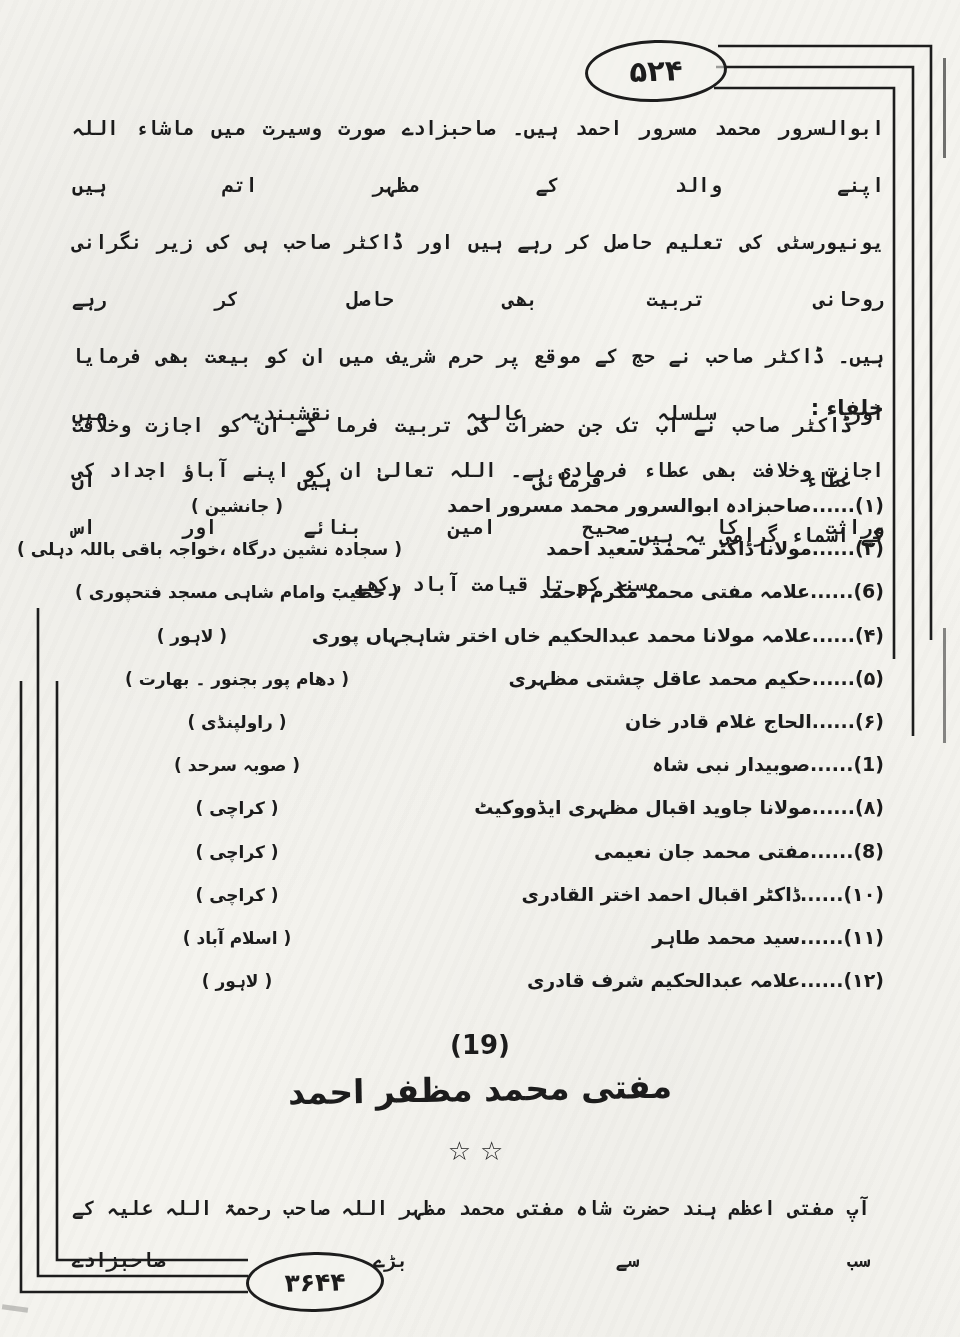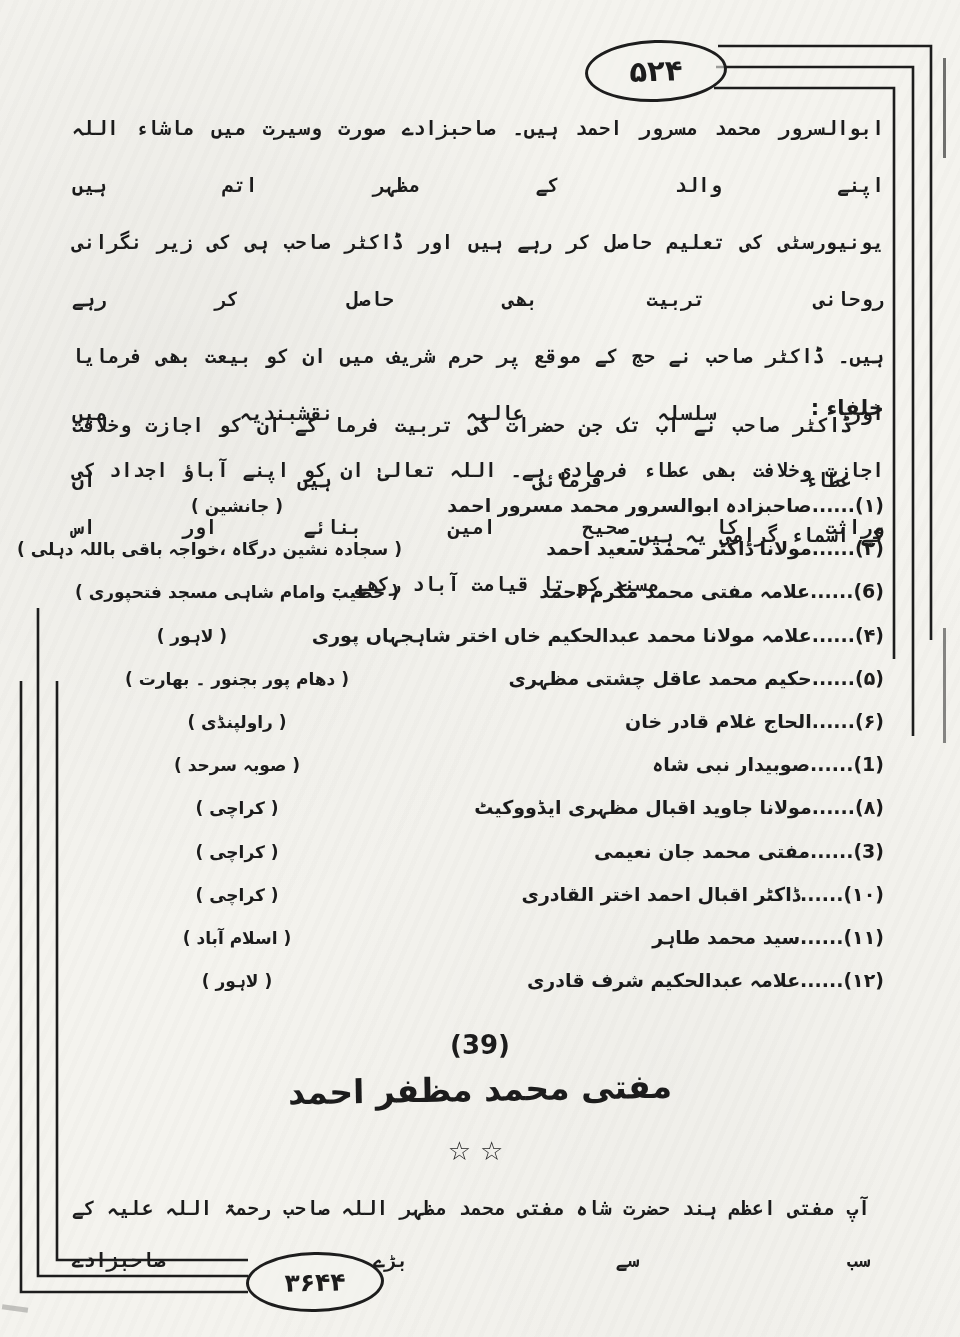--- a/index.html
+++ b/index.html
@@ -120,38 +120,38 @@
     </div>
     <div class="krow">
       <div class="kentry">(1)......صوبیدار نبی شاہ</div>
       <div class="kloc">( صوبہ سرحد )</div>
     </div>
     <div class="krow">
       <div class="kentry">(۸)......مولانا جاوید اقبال مظہری ایڈووکیٹ</div>
       <div class="kloc">( کراچی )</div>
     </div>
     <div class="krow">
-      <div class="kentry">(3)......مفتی محمد جان نعیمی</div>
+      <div class="kentry">(8)......مفتی محمد جان نعیمی</div>
       <div class="kloc">( کراچی )</div>
     </div>
     <div class="krow">
       <div class="kentry">(۱۰)......ڈاکٹر اقبال احمد اختر القادری</div>
       <div class="kloc">( کراچی )</div>
     </div>
     <div class="krow">
       <div class="kentry">(۱۱)......سید محمد طاہر</div>
       <div class="kloc">( اسلام آباد )</div>
     </div>
     <div class="krow">
       <div class="kentry">(۱۲)......علامہ عبدالحکیم شرف قادری</div>
       <div class="kloc">( لاہور )</div>
     </div>
   </div>
 
-  <div class="section-number urdu">(39)</div>
+  <div class="section-number urdu">(19)</div>
   <div class="section-title urdu">مفتی محمد مظفر احمد</div>
   <div class="stars">☆☆</div>
 
   <div class="footer-para urdu">
     <div class="jline fline">آپ مفتی اعظم ہند حضرت شاہ مفتی محمد مظہر اللہ صاحب رحمۃ اللہ علیہ کے سب سے بڑے صاحبزادے</div>
   </div>
 
 </div>
 
 </body></html>

